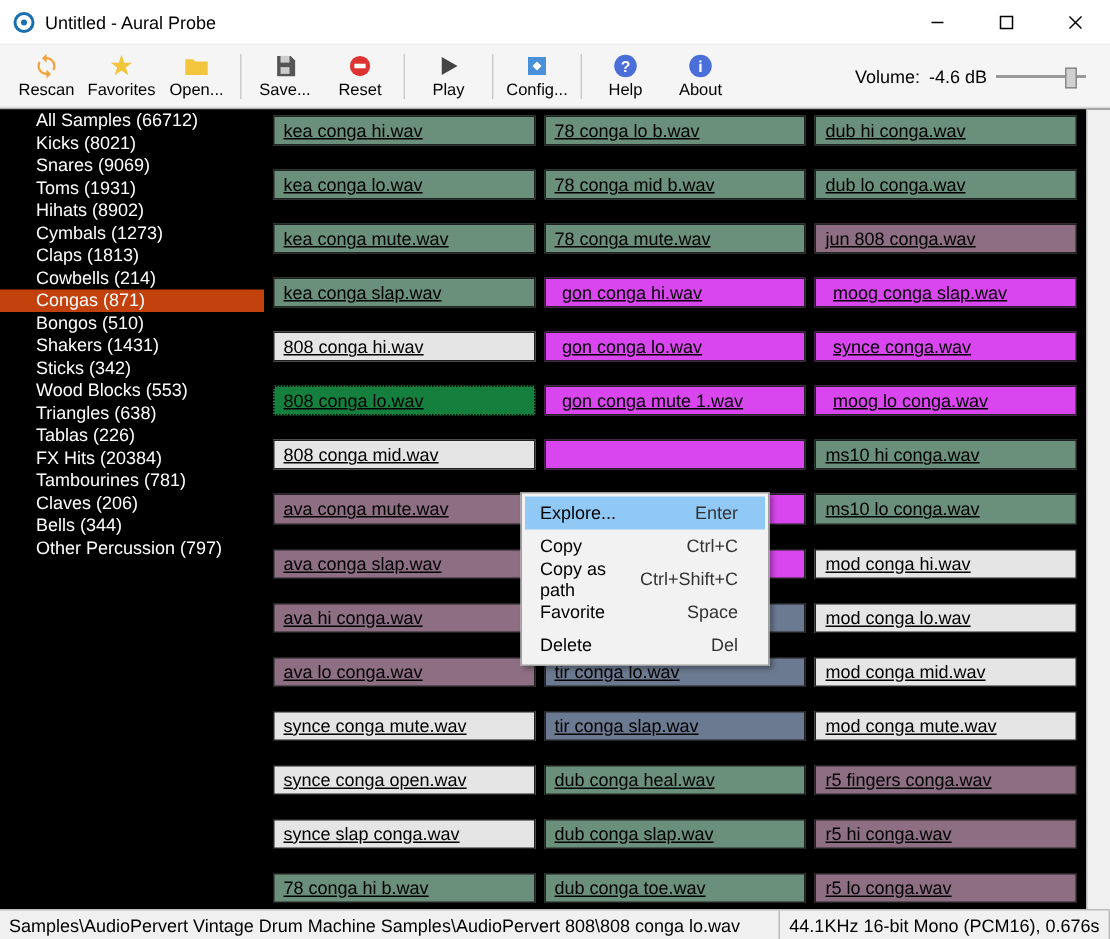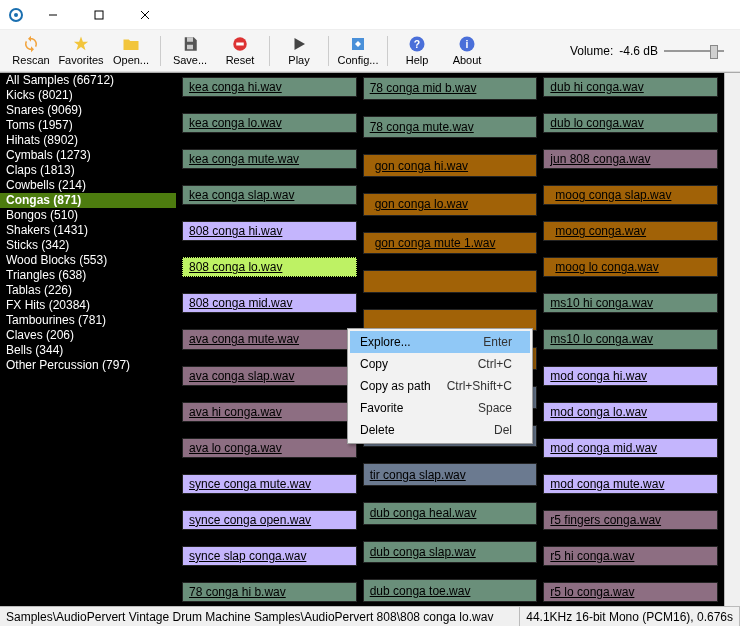--- a/index.html
+++ b/index.html
@@ -16,52 +16,53 @@
 .tool .tlabel { font-size: 11px; margin-top: 1px; }
 .tool-sep { width: 1px; height: 30px; background: #ccc; margin: 0 4px; }
 .toolbar .spacer { flex: 1; }
 .vol-box { display: flex; align-items: flex-start; gap: 6px; padding-right: 10px; }
 .vol-box .slider { width: 60px; height: 14px; position: relative; }
 .vol-box .slider::before { content: ""; position: absolute; left: 0; right: 0; top: 6px; height: 2px; background: #999; }
 .vol-box .slider::after { content: ""; position: absolute; right: 6px; top: 1px; width: 6px; height: 12px; background: #d0d0d0; border: 1px solid #888; }
 
 .main { position: relative; display: flex; height: 534px; background: #000; border-top: 1px solid #aaa; }
 .sidebar { width: 176px; background: #000; color: #fff; font-size: 12px; overflow: hidden; }
-.sidebar .cat { padding: 0 6px; line-height: 15px; white-space: nowrap; cursor: pointer; }
-.sidebar .cat.selected { background: #4d7c0f; color: #fff; font-weight: bold; }
+.sidebar .cat { padding: 0 24px; line-height: 15px; white-space: nowrap; cursor: pointer; }
+.sidebar .cat.selected { background: #c2410c; color: #fff; }
 
 .grid { flex: 1; background: #000; overflow: hidden; position: relative; padding: 4px 6px 4px 6px; }
 .gcols { display: flex; gap: 6px; height: 100%; }
 .gcol { flex: 1; display: flex; flex-direction: column; gap: 16px; text-decoration: underline; }
 .cell { height: 26px; padding-left: 6px; display: flex; align-items: center; color: #000; font-size: 12px; border: 1px solid #222; cursor: pointer; overflow: hidden; white-space: nowrap; }
 .cell.c0 { background: #6a8f7a; }
-.cell.c1 { background: #c4b5fd; }
+.cell.c1 { background: #e5e5e5; }
 .cell.c2 { background: #8d6e82; }
-.cell.c3 { background: #a16207; padding-left: 11px; }
+.cell.c3 { background: #d946ef; padding-left: 11px; }
 .cell.c4 { background: #6b7a90; }
-.cell.selected { background: #bef264; border: 1px dotted #000; color: #000; }
+.cell.selected { background: #15803d; border: 1px dotted #000; color: #000; }
 .vscroll { width: 16px; background: #f0f0f0; border-left: 1px solid #bbb; height: 100%; }
 
-.ctx { position: absolute; left: 347px; top: 328px; width: 186px; background: #f2f2f2; border: 1px solid #a0a0a0; box-shadow: 2px 2px 3px rgba(0,0,0,.3); padding: 2px; z-index: 50; }
+.ctx { position: absolute; left: 347px; top: 328px; width: 166px; background: #f2f2f2; border: 1px solid #a0a0a0; box-shadow: 2px 2px 3px rgba(0,0,0,.3); padding: 2px; z-index: 50; }
 .ctx .item { display: flex; justify-content: space-between; align-items: center; height: 22px; padding: 0 18px 0 10px; font-size: 12px; cursor: pointer; }
 .ctx .item:first-child { background: #90c8f6; }
 .ctx .sc { color: #333; }
 
 .status { height: 20px; display: flex; font-size: 12px; background: #f0f0f0; border-top: 1px solid #bbb; }
 .status .sect { padding: 0 6px; border-right: 1px solid #bbb; height: 100%; display: flex; align-items: center; }
 .status .sect.path { flex: 1; overflow: hidden; white-space: nowrap; }
 </style>
 </head>
 <body>
 
 <div class="titlebar">
   <svg class="app-icon" viewBox="0 0 16 16">
       <circle cx="8" cy="8" r="6" fill="none" stroke="#1a6fb0" stroke-width="2"></circle>
       <circle cx="8" cy="8" r="2" fill="#1a6fb0"></circle>
     </svg>
+  <span class="title">Untitled - Aural Probe</span>
   <div class="win-btn">
       <svg width="10" height="10" viewBox="0 0 10 10">
         <line x1="1" y1="5" x2="9" y2="5" stroke="#000" stroke-width="1"></line>
       </svg>
     </div>
   <div class="win-btn">
       <svg width="10" height="10" viewBox="0 0 10 10">
         <rect x="1" y="1" width="8" height="8" fill="none" stroke="#000" stroke-width="1"></rect>
       </svg>
     </div>
@@ -144,21 +145,21 @@
     <span>-4.6 dB</span>
     <div class="slider"></div>
   </div>
 </div>
 
 <div class="main">
   <div class="sidebar" id="sidebar">
       <div class="cat">All Samples (66712)</div>
       <div class="cat">Kicks (8021)</div>
       <div class="cat">Snares (9069)</div>
-      <div class="cat">Toms (1957)</div>
+      <div class="cat">Toms (1931)</div>
       <div class="cat">Hihats (8902)</div>
       <div class="cat">Cymbals (1273)</div>
       <div class="cat">Claps (1813)</div>
       <div class="cat">Cowbells (214)</div>
       <div class="cat selected">Congas (871)</div>
       <div class="cat">Bongos (510)</div>
       <div class="cat">Shakers (1431)</div>
       <div class="cat">Sticks (342)</div>
       <div class="cat">Wood Blocks (553)</div>
       <div class="cat">Triangles (638)</div>
@@ -182,41 +183,42 @@
           <div class="cell c2">ava conga mute.wav</div>
           <div class="cell c2">ava conga slap.wav</div>
           <div class="cell c2">ava hi conga.wav</div>
           <div class="cell c2">ava lo conga.wav</div>
           <div class="cell c1">synce conga mute.wav</div>
           <div class="cell c1">synce conga open.wav</div>
           <div class="cell c1">synce slap conga.wav</div>
           <div class="cell c0">78 conga hi b.wav</div>
         </div>
         <div class="gcol">
+          <div class="cell c0">78 conga lo b.wav</div>
           <div class="cell c0">78 conga mid b.wav</div>
           <div class="cell c0">78 conga mute.wav</div>
           <div class="cell c3">gon conga hi.wav</div>
           <div class="cell c3">gon conga lo.wav</div>
           <div class="cell c3">gon conga mute 1.wav</div>
           <div class="cell c3"></div>
           <div class="cell c3"></div>
           <div class="cell c3"></div>
           <div class="cell c4">tir conga hi.wav</div>
           <div class="cell c4">tir conga lo.wav</div>
           <div class="cell c4">tir conga slap.wav</div>
           <div class="cell c0">dub conga heal.wav</div>
           <div class="cell c0">dub conga slap.wav</div>
           <div class="cell c0">dub conga toe.wav</div>
         </div>
         <div class="gcol">
           <div class="cell c0">dub hi conga.wav</div>
           <div class="cell c0">dub lo conga.wav</div>
           <div class="cell c2">jun 808 conga.wav</div>
           <div class="cell c3">moog conga slap.wav</div>
-          <div class="cell c3">moog conga.wav</div>
+          <div class="cell c3">synce conga.wav</div>
           <div class="cell c3">moog lo conga.wav</div>
           <div class="cell c0">ms10 hi conga.wav</div>
           <div class="cell c0">ms10 lo conga.wav</div>
           <div class="cell c1">mod conga hi.wav</div>
           <div class="cell c1">mod conga lo.wav</div>
           <div class="cell c1">mod conga mid.wav</div>
           <div class="cell c1">mod conga mute.wav</div>
           <div class="cell c2">r5 fingers conga.wav</div>
           <div class="cell c2">r5 hi conga.wav</div>
           <div class="cell c2">r5 lo conga.wav</div>

